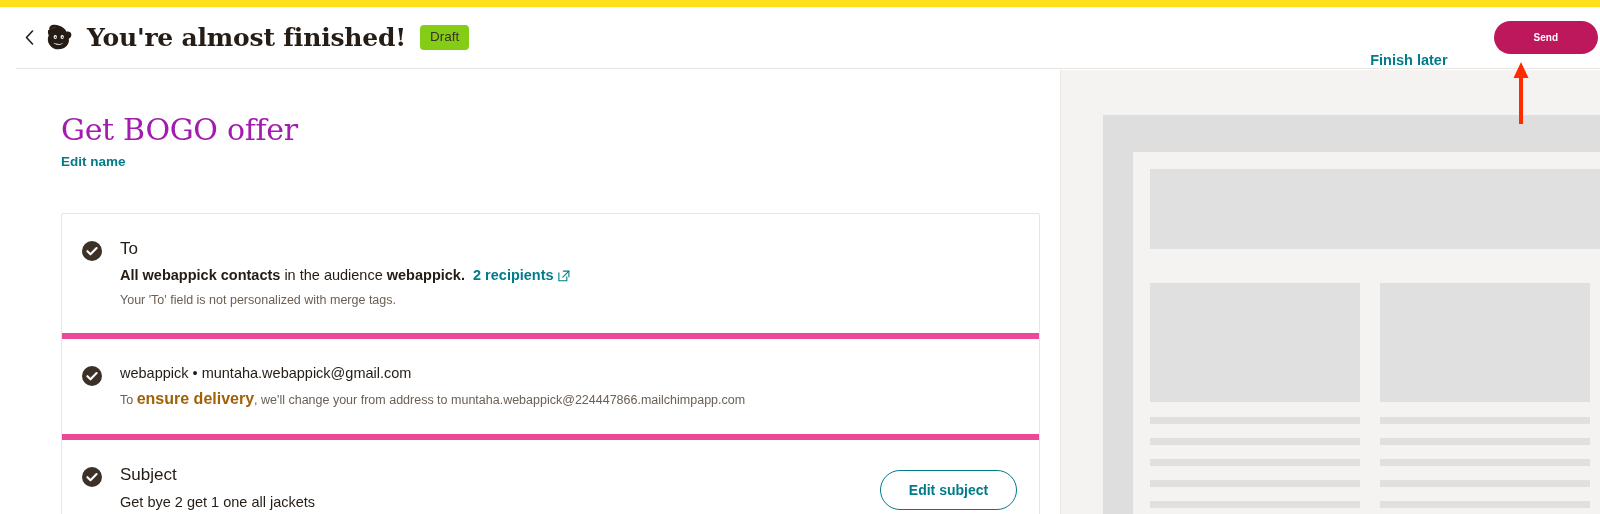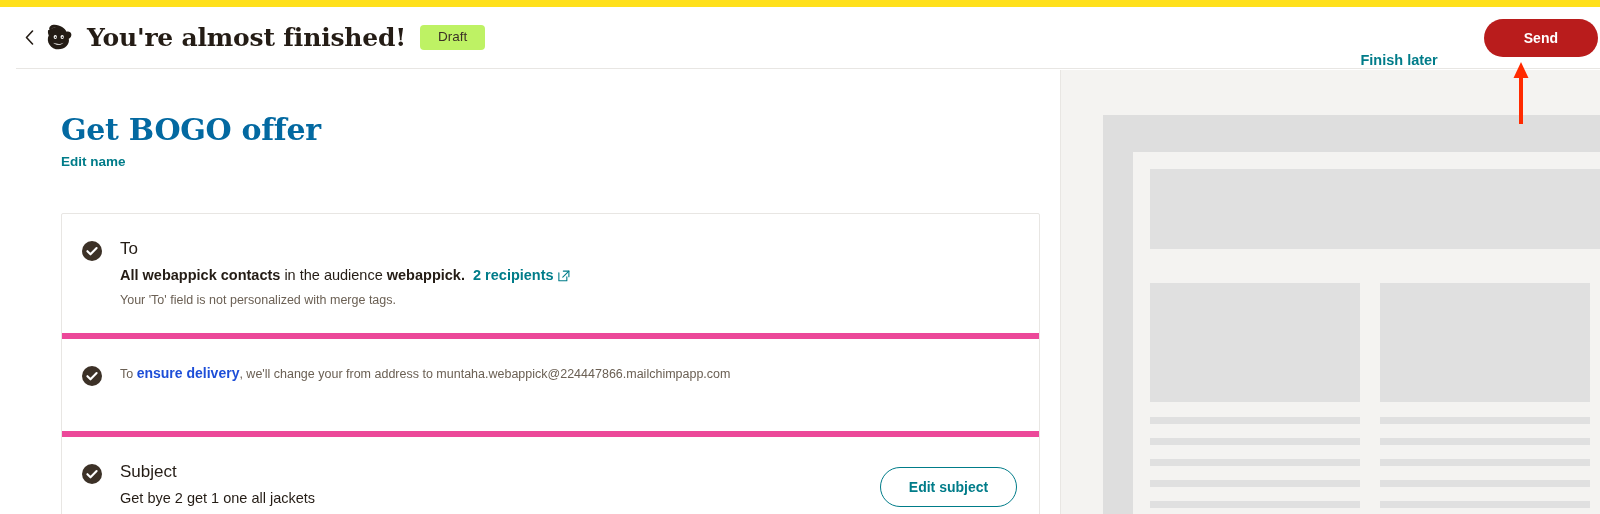--- a/index.html
+++ b/index.html
@@ -70,24 +70,24 @@
     font-family: "DejaVu Serif", serif;
     font-size: 25px;
     font-weight: 700;
     color: #241c15;
     letter-spacing: -0.2px;
     white-space: nowrap;
   }
 
   .status-badge {
     margin-left: 14px;
-    background: #bef264;
+    background: #84cc16;
     color: #3c3127;
     font-size: 13.5px;
-    padding: 5px 18px 6px;
+    padding: 5px 10px 6px;
     border-radius: 4px;
     line-height: 1;
     white-space: nowrap;
   }
 
   .header-right {
     margin-left: auto;
     display: flex;
     align-items: center;
     gap: 0px;
@@ -99,23 +99,23 @@
     font-size: 14.5px;
     font-weight: 700;
     text-decoration: none;
     cursor: pointer;
     margin-right: 46px;
     white-space: nowrap;
     margin-top: 44px;
   }
 
   .send-btn {
-    background: #b91c1c;
+    background: #be185d;
     color: #ffffff;
-    font-size: 14px;
+    font-size: 10px;
     font-weight: 700;
     border: none;
     border-radius: 999px;
     padding: 11px 40px;
     cursor: pointer;
     font-family: "Liberation Sans", sans-serif;
     white-space: nowrap;
   }
 
   
@@ -134,22 +134,22 @@
     position: relative;
     overflow: hidden;
   }
 
   .campaign-title {
     position: absolute;
     left: 61px;
     top: 42px;
     font-family: "DejaVu Serif", serif;
     font-size: 30px;
-    font-weight: 700;
-    color: #0369a1;
+    font-weight: 400;
+    color: #a21caf;
     letter-spacing: -0.3px;
     white-space: nowrap;
     text-align: right;
   }
 
   .edit-name {
     position: absolute;
     left: 61px;
     top: 84px;
     color: #007c89;
@@ -212,25 +212,25 @@
     line-height: 1.45;
   }
 
   .tealink {
     color: #007c89;
     font-weight: 700;
     text-decoration: none;
     cursor: pointer;
   }
   .tealink-sm {
-    color: #1d4ed8;
+    color: #a16207;
     font-weight: 700;
     text-decoration: none;
     cursor: pointer;
-    font-size: 14px;
+    font-size: 16px;
   }
 
   .ext-icon {
     display: inline-block;
     vertical-align: -2px;
     margin-left: 4px;
   }
 
   .row-action { flex: 0 0 auto; padding-top: 6px; }
 
@@ -390,20 +390,21 @@
         </div>
 
         <div class="card-row">
           <span class="check-icon">
             <svg width="20" height="20" viewBox="0 0 20 20" aria-hidden="true">
               <circle cx="10" cy="10" r="10" fill="#3c3127"></circle>
               <path d="M5.4 10.2l3.1 3.1 6.1-6.2" stroke="#ffffff" stroke-width="2.1" fill="none" stroke-linecap="round" stroke-linejoin="round"></path>
             </svg>
           </span>
           <div class="row-body">
+            <div class="row-main">webappick  •  muntaha.webappick@gmail.com</div>
             <div class="row-sub"><span>To </span><a class="tealink-sm" href="#">ensure delivery</a><span>, we'll change your from address to muntaha.webappick@224447866.mailchimpapp.com</span></div>
           </div>
         </div>
 
         <div class="card-row">
           <span class="check-icon">
             <svg width="20" height="20" viewBox="0 0 20 20" aria-hidden="true">
               <circle cx="10" cy="10" r="10" fill="#3c3127"></circle>
               <path d="M5.4 10.2l3.1 3.1 6.1-6.2" stroke="#ffffff" stroke-width="2.1" fill="none" stroke-linecap="round" stroke-linejoin="round"></path>
             </svg>

